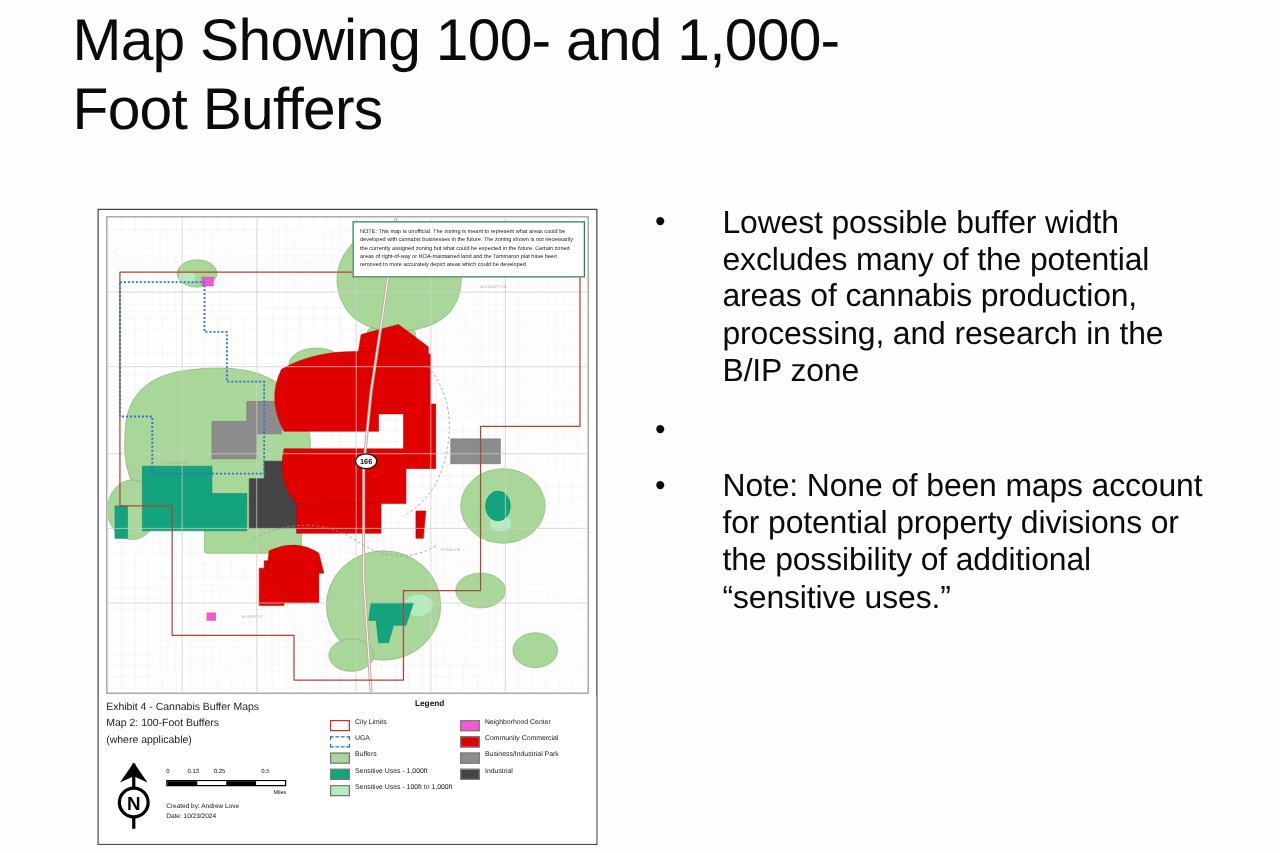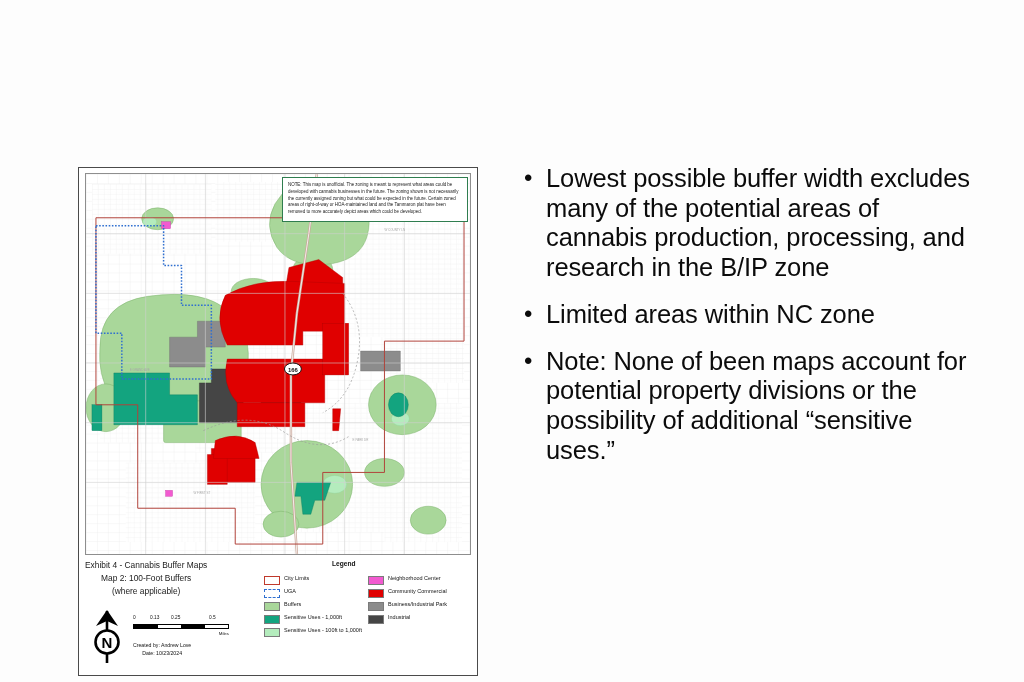--- a/index.html
+++ b/index.html
@@ -62,21 +62,20 @@
     text-align: left;
     z-index: 6;
   }
 
   
   #fig-bottom {
     position: absolute;
     left: 0; bottom: 0;
     width: 400px; height: 118px;
     background: #ffffff;
-    text-align: center;
   }
   #exhibit-text {
     position: absolute;
     left: 6px; top: 2px;
     font-size: 8.4px;
     line-height: 1.55;
     color: #1a1a1a;
     white-space: pre-line;
   }
   #legend-title {
@@ -141,27 +140,30 @@
     line-height: 1.17;
     color: #0b0b0b;
     text-align: left;
     padding-left: 4px;
   }
   .bullet-text {
     font-size: 25.5px;
     line-height: 1.165;
     color: #0b0b0b;
     letter-spacing: -0.1px;
+    margin-left: 32px;
   }
 </style>
 </head>
 <body>
 
 <div id="slide">
 
+  <div id="title">Map Showing 100- and 1,000-
+Foot Buffers</div>
 
   <div id="map-figure">
 
     <div id="map-canvas">
       <svg id="map-svg" viewBox="0 0 386 382" preserveAspectRatio="none">
         <defs>
           <pattern id="parcels" width="11" height="9" patternUnits="userSpaceOnUse">
             <rect width="11" height="9" fill="#ffffff"></rect>
             <path d="M0 0 H11 M0 0 V9" stroke="#e2e2e2" stroke-width="0.5"></path>
           </pattern>
@@ -358,21 +360,20 @@
     </div>
   </div>
 
   <div id="bullets">
     <div class="bullet">
       <span class="bullet-dot">•</span>
       <span class="bullet-text">Lowest possible buffer width excludes many of the potential areas of cannabis production, processing, and research in the B/IP zone</span>
     </div>
     <div class="bullet">
       <span class="bullet-dot">•</span>
-      <span class="bullet-text">Limited areas within NC zone</span>
     </div>
     <div class="bullet">
       <span class="bullet-dot">•</span>
       <span class="bullet-text">Note: None of been maps account for potential property divisions or the possibility of additional “sensitive uses.”</span>
     </div>
   </div>
 
 </div>
 
 </body></html>

